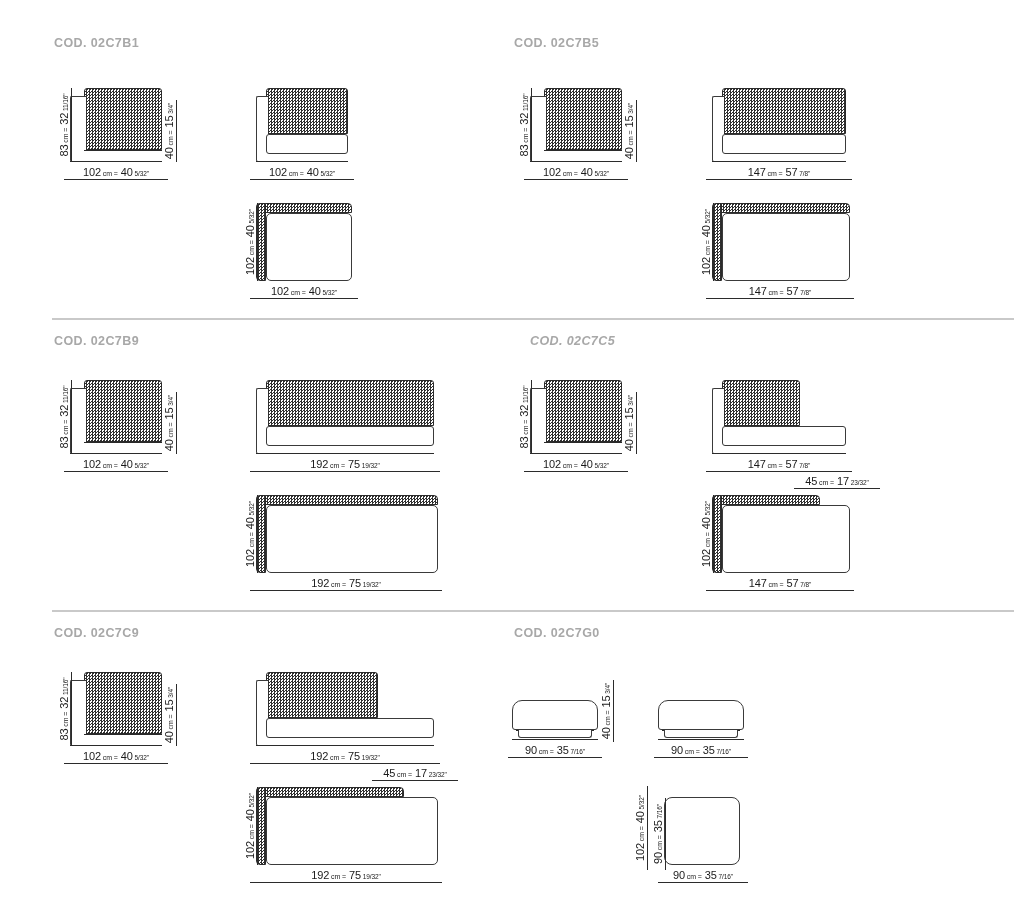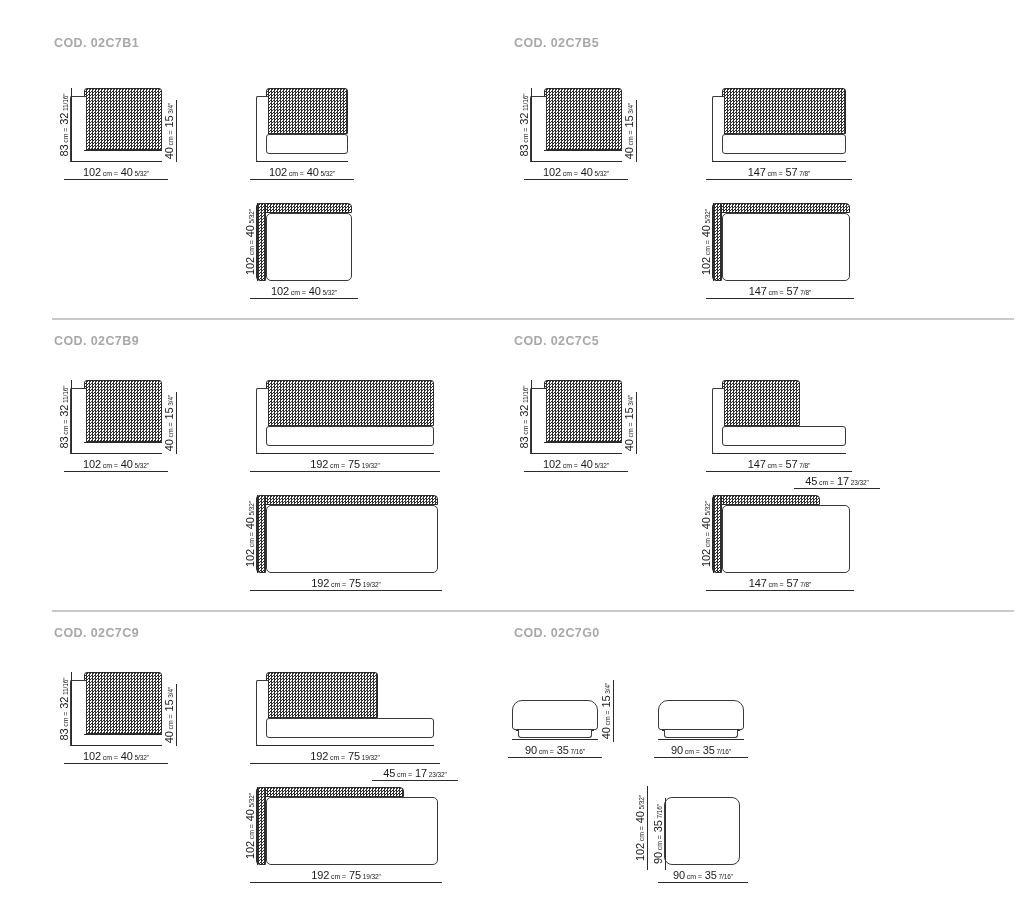--- a/index.html
+++ b/index.html
@@ -84,21 +84,21 @@
 <body>
 
 <div class="sheet">
 
   <div class="rule" style="top:318px;"></div>
   <div class="rule" style="top:610px;"></div>
 
   <div class="cod-label" style="left:54px;  top:36px;">COD. 02C7B1</div>
   <div class="cod-label" style="left:514px; top:36px;">COD. 02C7B5</div>
   <div class="cod-label" style="left:54px;  top:334px;">COD. 02C7B9</div>
-  <div class="cod-label" style="left:514px; top:334px;">COD. 02C7C5</div>
+  <div class="cod-label" style="left:530px; top:334px;font-style:italic;">COD. 02C7C5</div>
   <div class="cod-label" style="left:54px;  top:626px;">COD. 02C7C9</div>
   <div class="cod-label" style="left:514px; top:626px;">COD. 02C7G0</div>
 
   <div class="draw" style="left:70px; top:88px; width:92px; height:74px;">
     <div class="mesh-d" style="left:14px; top:0px; width:78px; height:62px; border-radius:3px 3px 0 0;"></div>
     <div class="ln ln-v" style="left:52px; top:1px; height:60px;"></div>
     <div class="body-shape" style="left:0px; top:8px; width:16px; height:66px; border-radius:2px 0 0 2px; border-right:none;"></div>
     <div class="ln ln-h" style="left:14px; top:62px; width:78px;"></div>
     <div class="ln ln-h" style="left:0px; top:73px; width:92px;"></div>
   </div>

